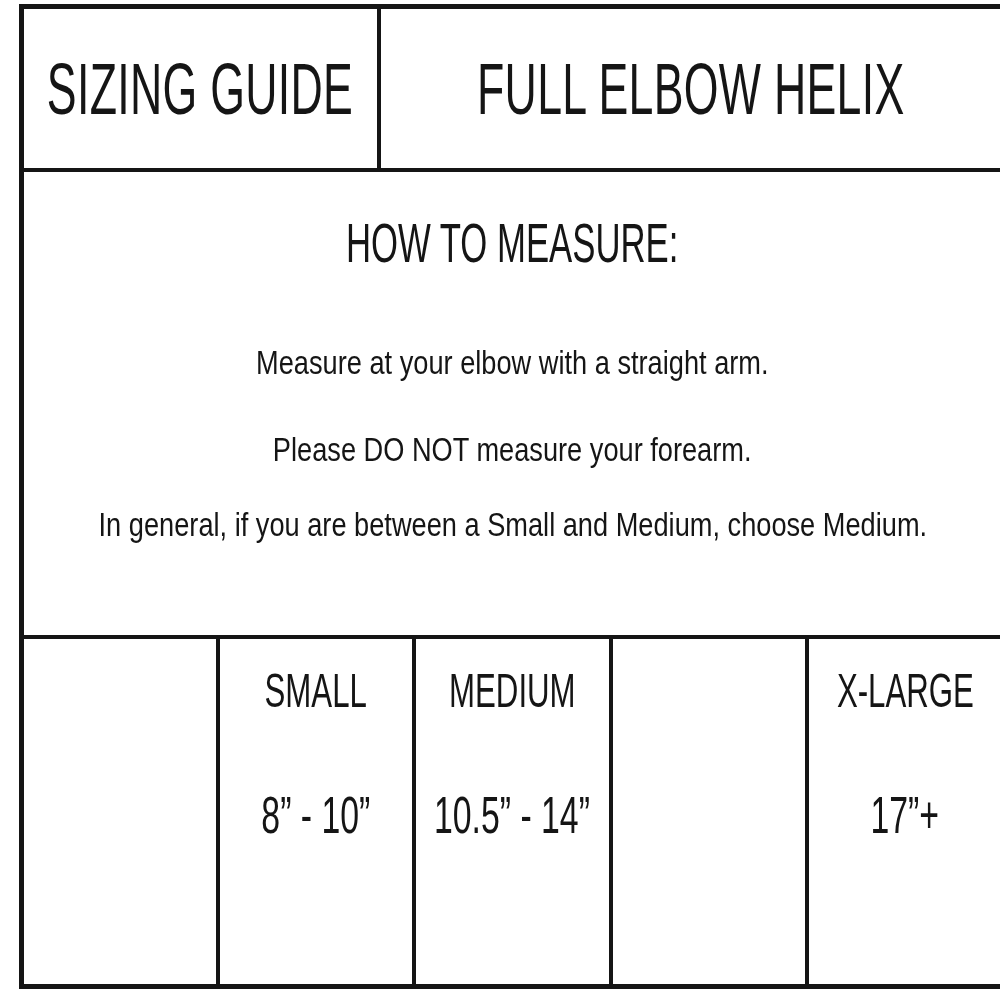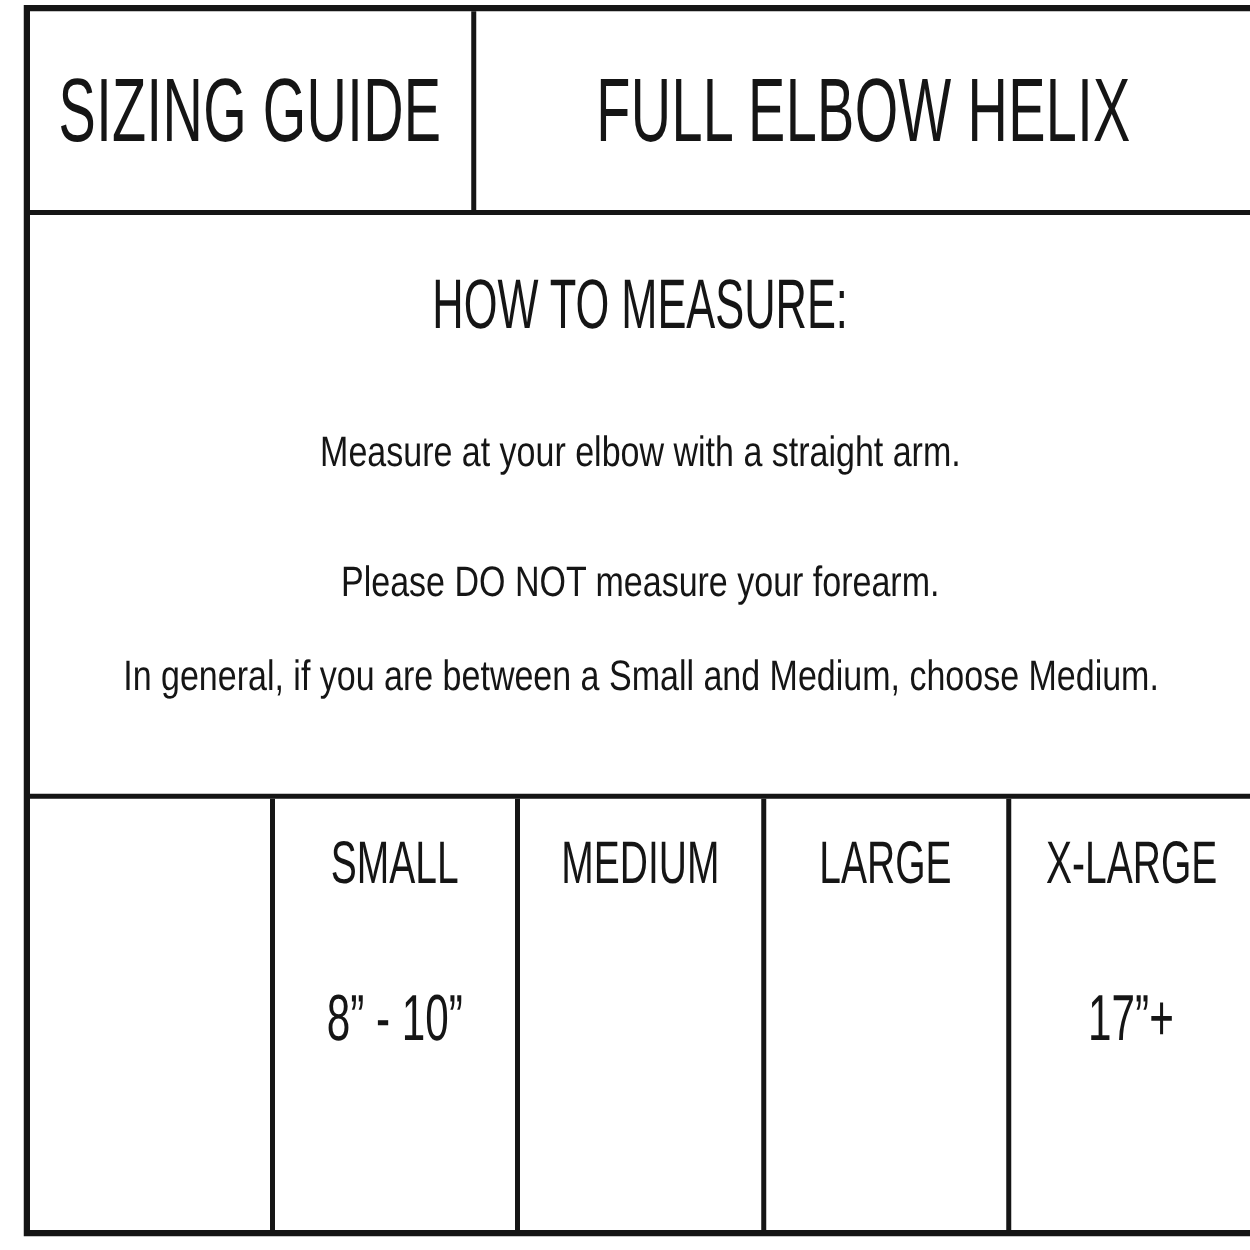--- a/index.html
+++ b/index.html
@@ -71,21 +71,21 @@
     font-size: 56px;
     line-height: 62px;
     text-align: center;
   }
   .measure-line {
     font-size: 34px;
     line-height: 40px;
     text-align: center;
   }
   .measure-line-1 { margin-top: 68px; }
-  .measure-line-2 { margin-top: 64px; }
+  .measure-line-2 { margin-top: 47px; }
   .measure-line-3 { margin-top: 35px; }
 
   
   .size-table {
     flex: 1;
     display: flex;
   }
   .size-col {
     flex: 1;
     display: flex;
@@ -147,26 +147,26 @@
         </div>
         <div class="size-range">
           <span class="cond-mid">8” - 10”</span>
         </div>
       </div>
 
       <div class="size-col">
         <div class="size-label">
           <span class="cond-mid">MEDIUM</span>
         </div>
+        <div class="size-range">
+          <span class="cond-mid">10.5” - 14”</span>
+        </div>
       </div>
 
       <div class="size-col">
-        <div class="size-label">
-          <span class="cond-mid">LARGE</span>
-        </div>
       </div>
 
       <div class="size-col">
         <div class="size-label">
           <span class="cond-mid">X-LARGE</span>
         </div>
         <div class="size-range">
           <span class="cond-mid">17”+</span>
         </div>
       </div>

